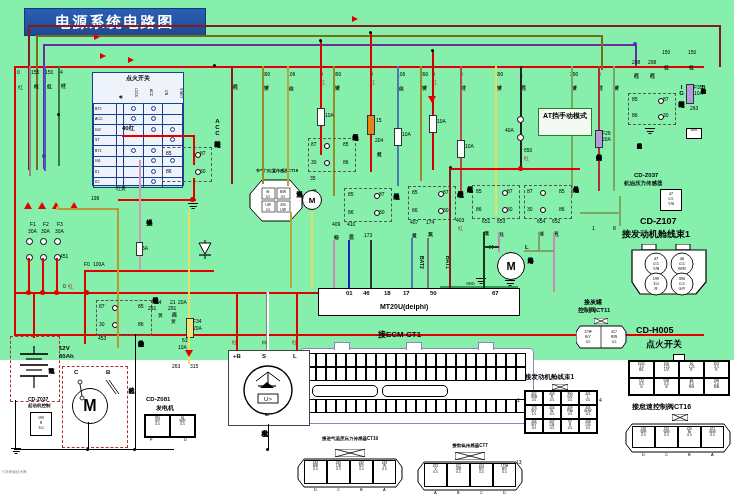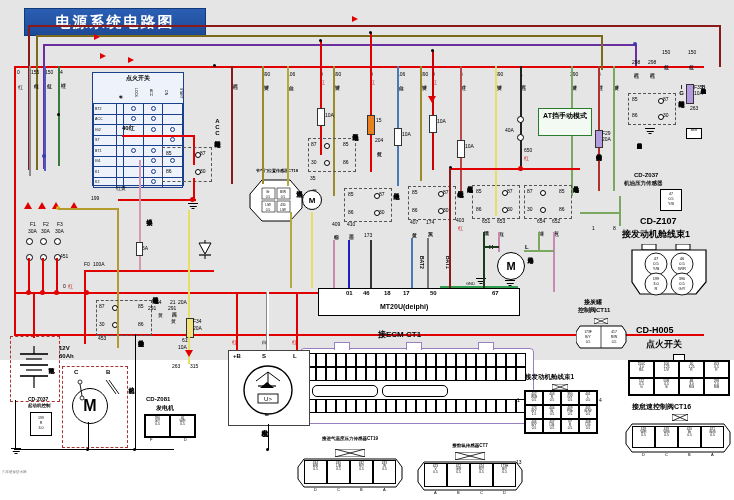--- a/index.html
+++ b/index.html
@@ -1,18 +1,18 @@
 <!DOCTYPE html>
 <html><head>
 <meta charset="utf-8">
 <style>
   html,body{margin:0;padding:0;background:#fff;}
   body{width:734px;height:500px;overflow:hidden;
        font-family:"Liberation Sans","DejaVu Sans",sans-serif;}
-  #stage{position:relative;width:734px;height:360px;background:#e5e5e5;}
+  #stage{position:relative;width:734px;height:360px;background:#86efac;}
 
   
   .abs{position:absolute;}
   .wire{position:absolute;}
   .h{height:1px;}
   .v{width:1px;}
   .h2{height:2px;}
   .v2{width:2px;}
 
   .lbl{position:absolute;font-size:5px;line-height:5.5px;color:#000;white-space:nowrap;}

